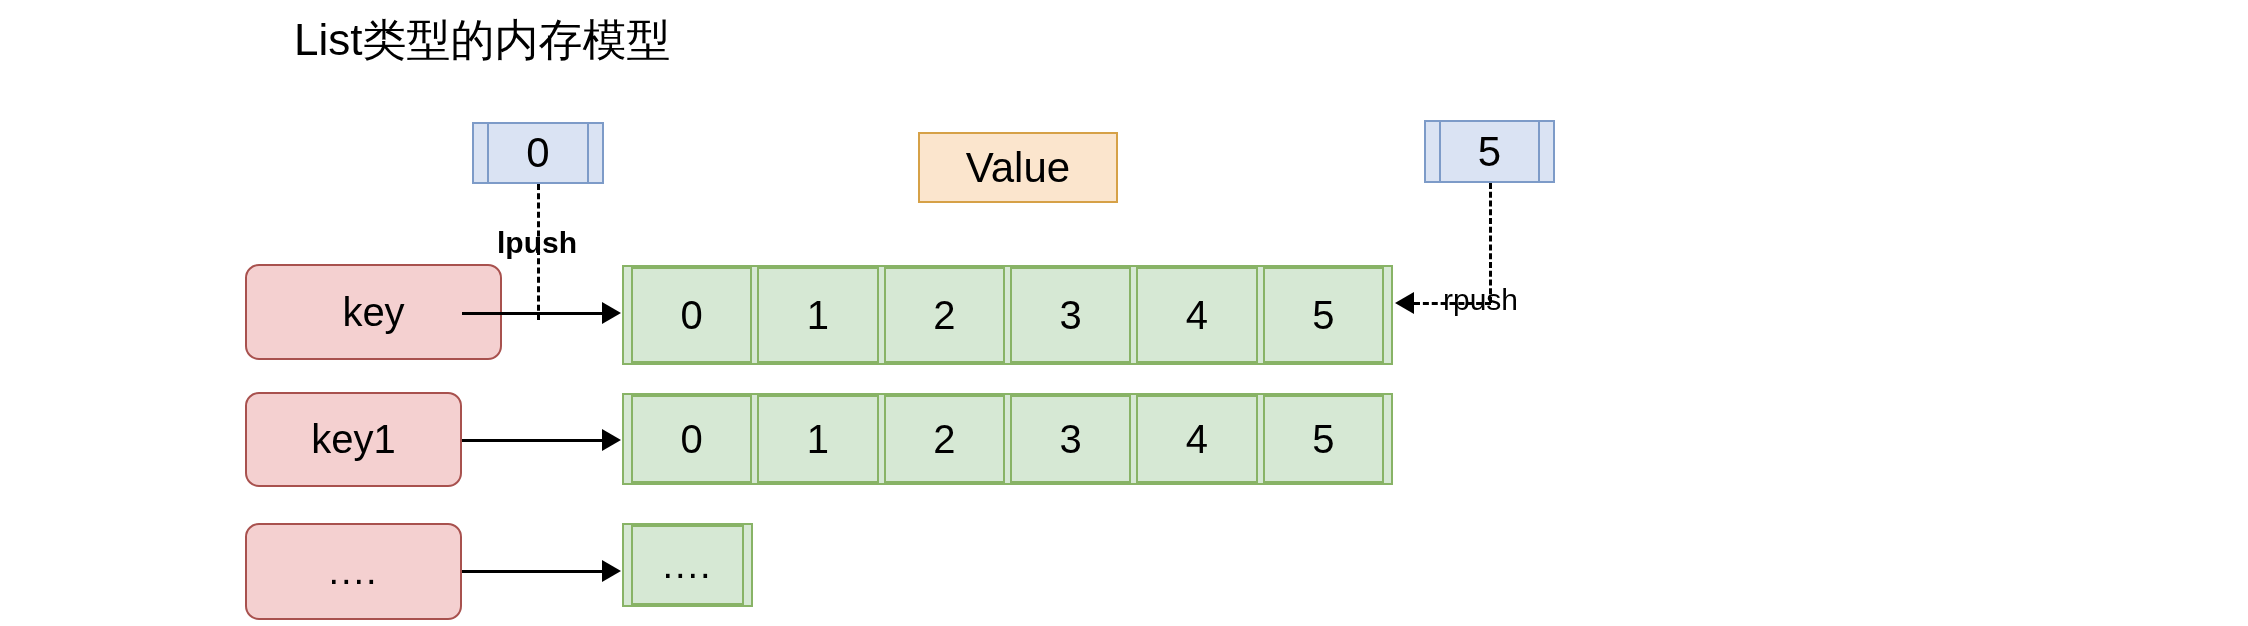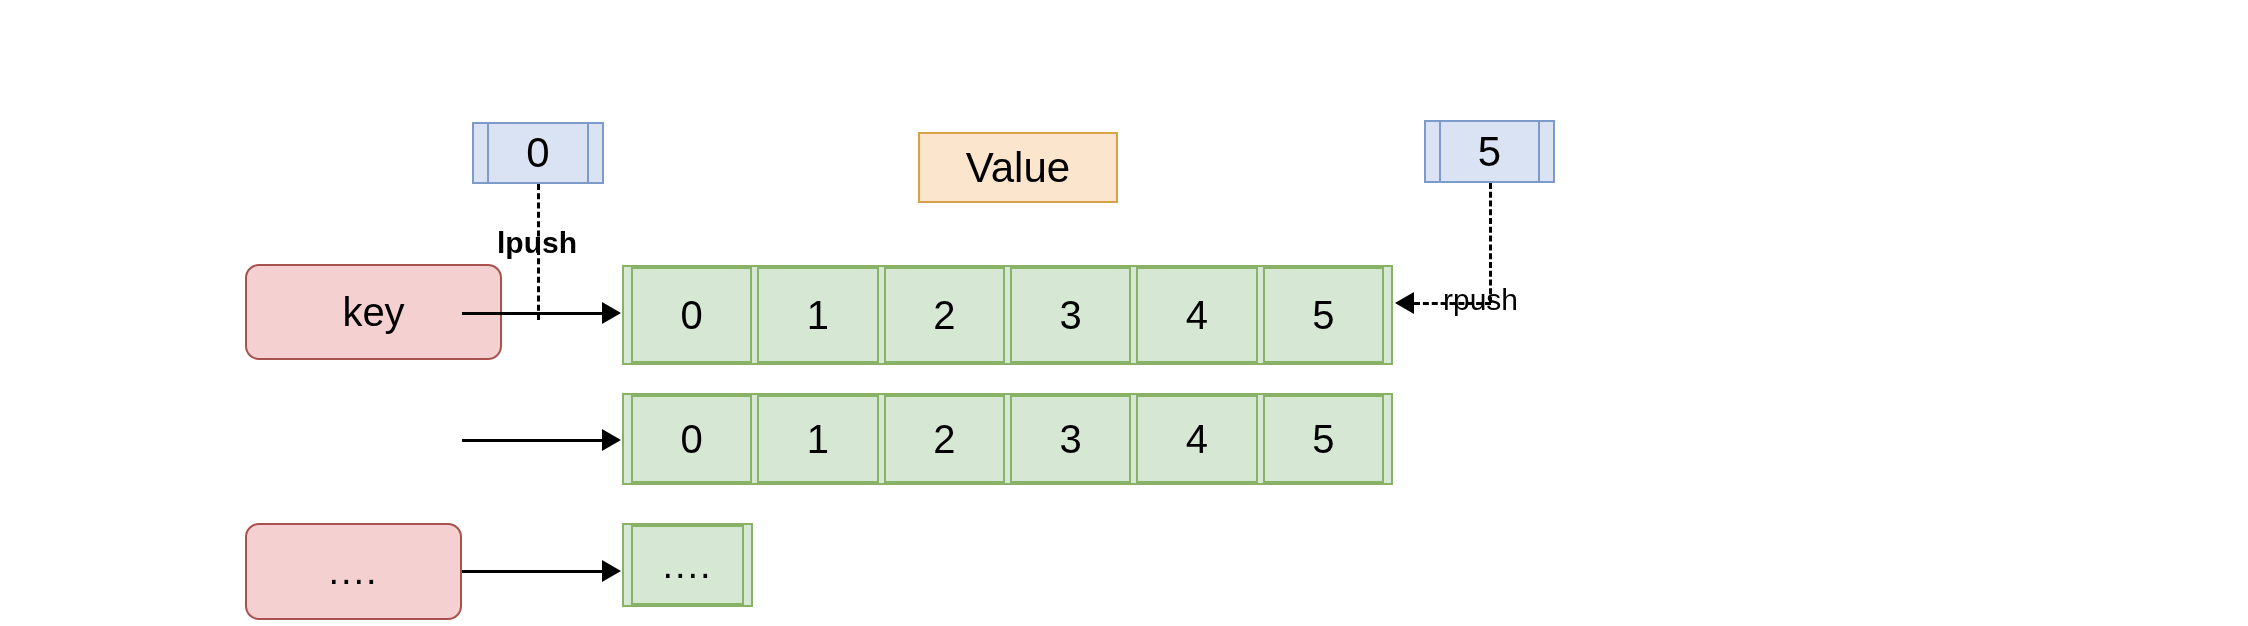--- a/index.html
+++ b/index.html
@@ -144,20 +144,21 @@
     line-height: 34px;
     color: #000000;
     white-space: nowrap;
   }
 </style>
 </head>
 <body>
 
 <div id="canvas">
 
+  <div class="title">List类型的内存模型</div>
 
   <div class="box blue-box" style="left:472px; top:122px; width:132px; height:62px;">
     <span class="inner-left"></span>
     <span class="inner-right"></span>
     <span class="blue-label">0</span>
   </div>
 
   <div class="dashed-v" style="left:537px; top:184px; height:136px;"></div>
 
   <div class="op-label" style="left:497px; top:226px;font-weight:bold;">lpush</div>
@@ -199,20 +200,23 @@
         <span>3</span>
       </div>
     <div class="list-cell">
         <span>4</span>
       </div>
     <div class="list-cell">
         <span>5</span>
       </div>
   </div>
 
+  <div class="box key-box" style="left:245px; top:392px; width:217px; height:95px;">
+    <span>key1</span>
+  </div>
 
   <div class="solid-line" style="left:462px; top:439px; width:142px;"></div>
   <div class="arrow-right" style="left:602px; top:429px;"></div>
 
   <div class="list-box" style="left:622px; top:393px; width:771px; height:92px;">
     <div class="list-cell">
         <span>0</span>
       </div>
     <div class="list-cell">
         <span>1</span>

